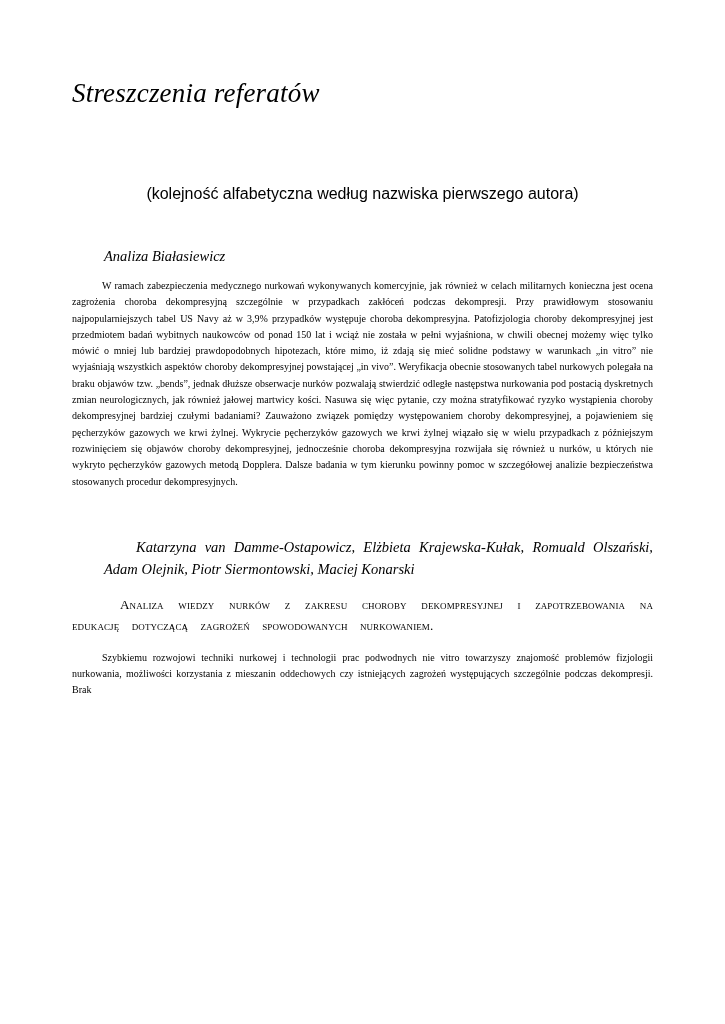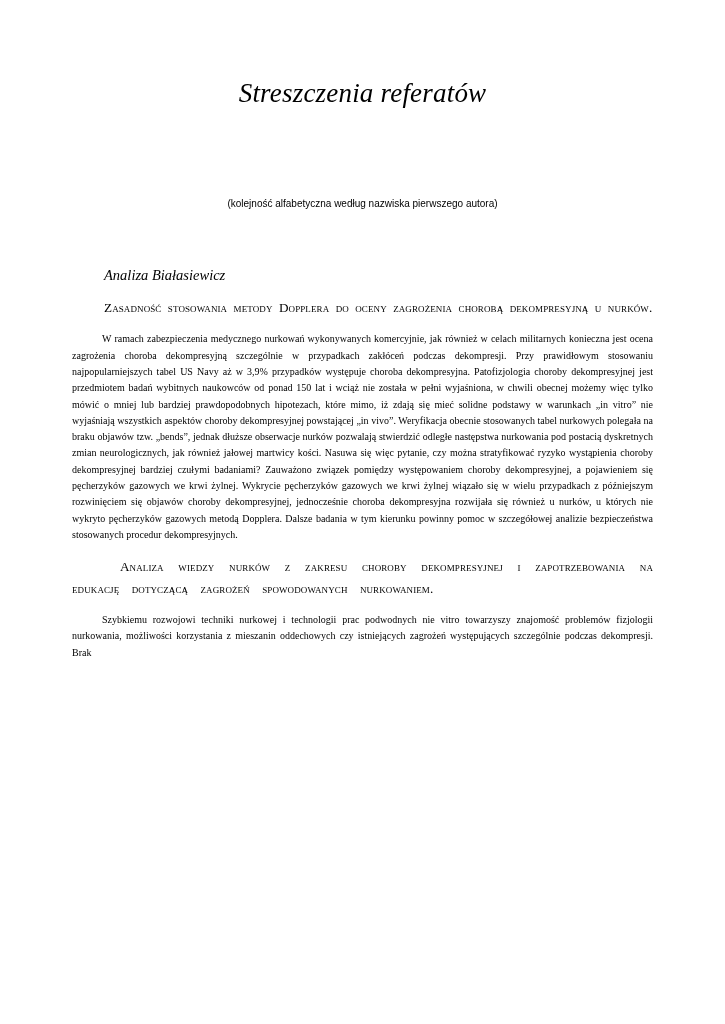--- a/index.html
+++ b/index.html
@@ -17,32 +17,32 @@
   .page {
     position: relative;
     width: 725px;
     height: 1024px;
     box-sizing: border-box;
     padding: 0 72px;
   }
   .doc-title {
     margin: 0;
     padding-top: 78px;
-    text-align: center;
+    text-align: left;
     font-family: "Liberation Serif", serif;
     font-style: italic;
     font-weight: normal;
     font-size: 27px;
     letter-spacing: 0.2px;
   }
   .subtitle {
-    margin: 13px;
+    margin: 0;
     padding-top: 76px;
     text-align: center;
-    font-size: 10px;
+    font-size: 16px;
     font-family: "Liberation Sans", sans-serif;
   }
   .author {
     margin: 0;
     padding-top: 45px;
     padding-left: 32px;
     font-style: italic;
     font-size: 14.5px;
   }
   .author.second {
@@ -87,22 +87,22 @@
 <body>
 
 <div class="page">
 
   <h1 class="doc-title">Streszczenia referatów</h1>
 
   <p class="subtitle">(kolejność alfabetyczna według nazwiska pierwszego autora)</p>
 
   <p class="author">Analiza Białasiewicz</p>
 
-  <p class="paper-title spread">Zasadność stosowania metody Dopplera do oceny zagrożenia chorobą dekompresyjną u nurków.</p>
 
   <p class="body-text">W ramach zabezpieczenia medycznego nurkowań wykonywanych komercyjnie, jak również w celach militarnych konieczna jest ocena zagrożenia choroba dekompresyjną szczególnie w przypadkach zakłóceń podczas dekompresji. Przy prawidłowym stosowaniu najpopularniejszych tabel US Navy aż w 3,9% przypadków występuje choroba dekompresyjna. Patofizjologia choroby dekompresyjnej jest przedmiotem badań wybitnych naukowców od ponad 150 lat i wciąż nie została w pełni wyjaśniona, w chwili obecnej możemy więc tylko mówić o mniej lub bardziej prawdopodobnych hipotezach, które mimo, iż zdają się mieć solidne podstawy w warunkach „in vitro” nie wyjaśniają wszystkich aspektów choroby dekompresyjnej powstającej „in vivo”. Weryfikacja obecnie stosowanych tabel nurkowych polegała na braku objawów tzw. „bends”, jednak dłuższe obserwacje nurków pozwalają stwierdzić odległe następstwa nurkowania pod postacią dyskretnych zmian neurologicznych, jak również jałowej martwicy kości. Nasuwa się więc pytanie, czy można stratyfikować ryzyko wystąpienia choroby dekompresyjnej bardziej czułymi badaniami? Zauważono związek pomiędzy występowaniem choroby dekompresyjnej, a pojawieniem się pęcherzyków gazowych we krwi żylnej. Wykrycie pęcherzyków gazowych we krwi żylnej wiązało się w wielu przypadkach z późniejszym rozwinięciem się objawów choroby dekompresyjnej, jednocześnie choroba dekompresyjna rozwijała się również u nurków, u których nie wykryto pęcherzyków gazowych metodą Dopplera. Dalsze badania w tym kierunku powinny pomoc w szczegółowej analizie bezpieczeństwa stosowanych procedur dekompresyjnych.</p>
 
+  <p class="author second">Katarzyna van Damme-Ostapowicz, Elżbieta Krajewska-Kułak, Romuald Olszański, Adam Olejnik, Piotr Siermontowski, Maciej Konarski</p>
 
   <p class="paper-title wide">Analiza wiedzy nurków z zakresu choroby dekompresyjnej i zapotrzebowania na edukację dotyczącą zagrożeń spowodowanych nurkowaniem.</p>
 
   <p class="body-text tight">Szybkiemu rozwojowi techniki nurkowej i technologii prac podwodnych nie vitro towarzyszy znajomość problemów fizjologii nurkowania, możliwości korzystania z mieszanin oddechowych czy istniejących zagrożeń występujących szczególnie podczas dekompresji. Brak</p>
 
 </div>
 
 </body></html>

